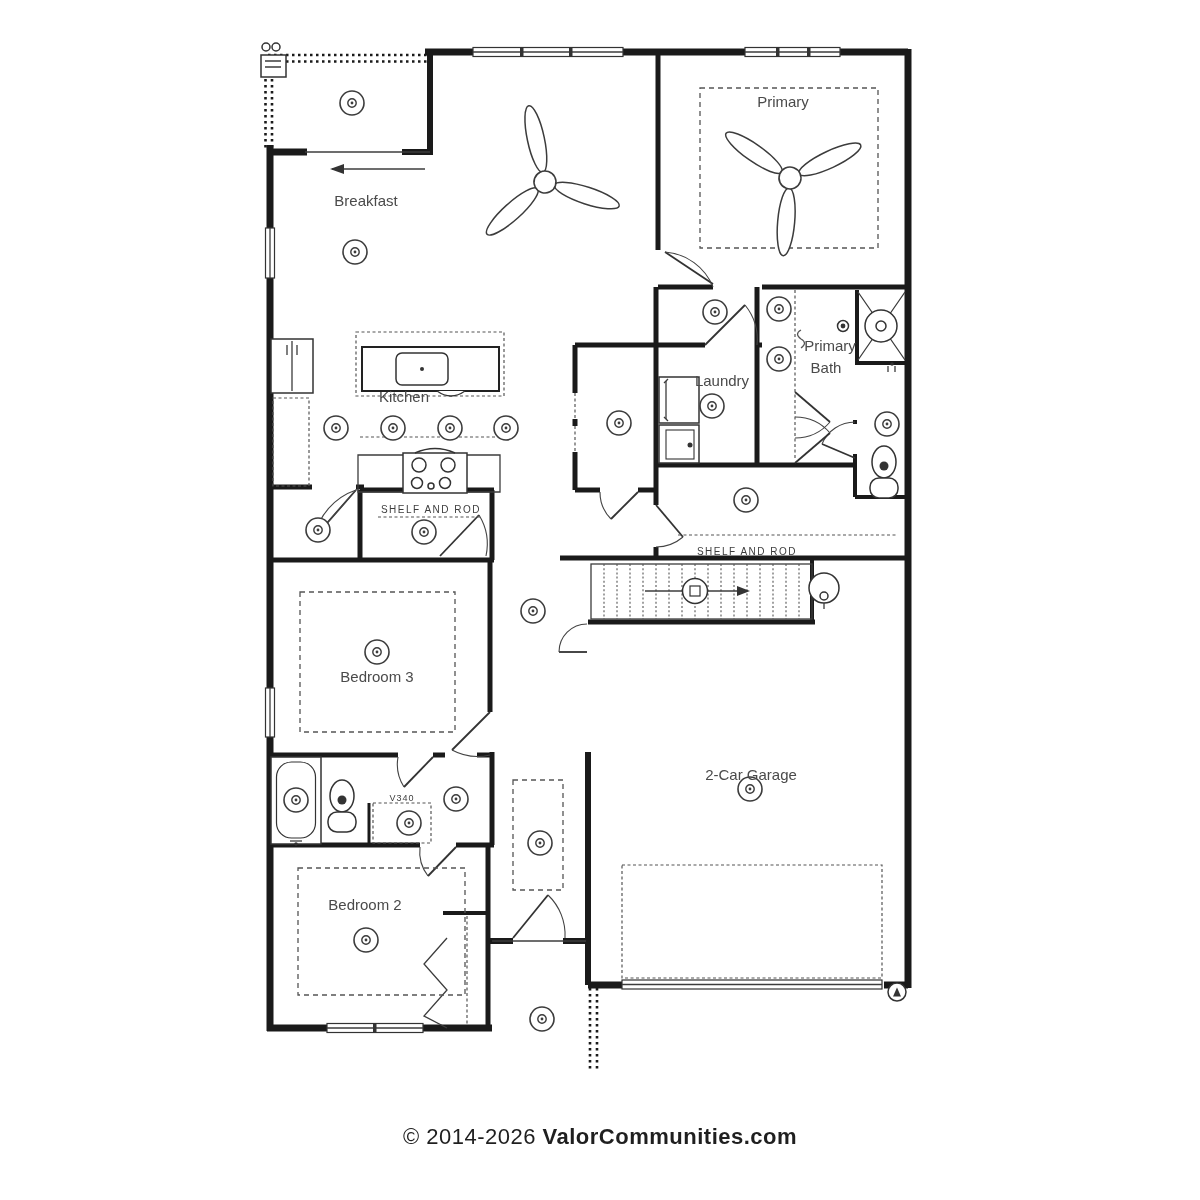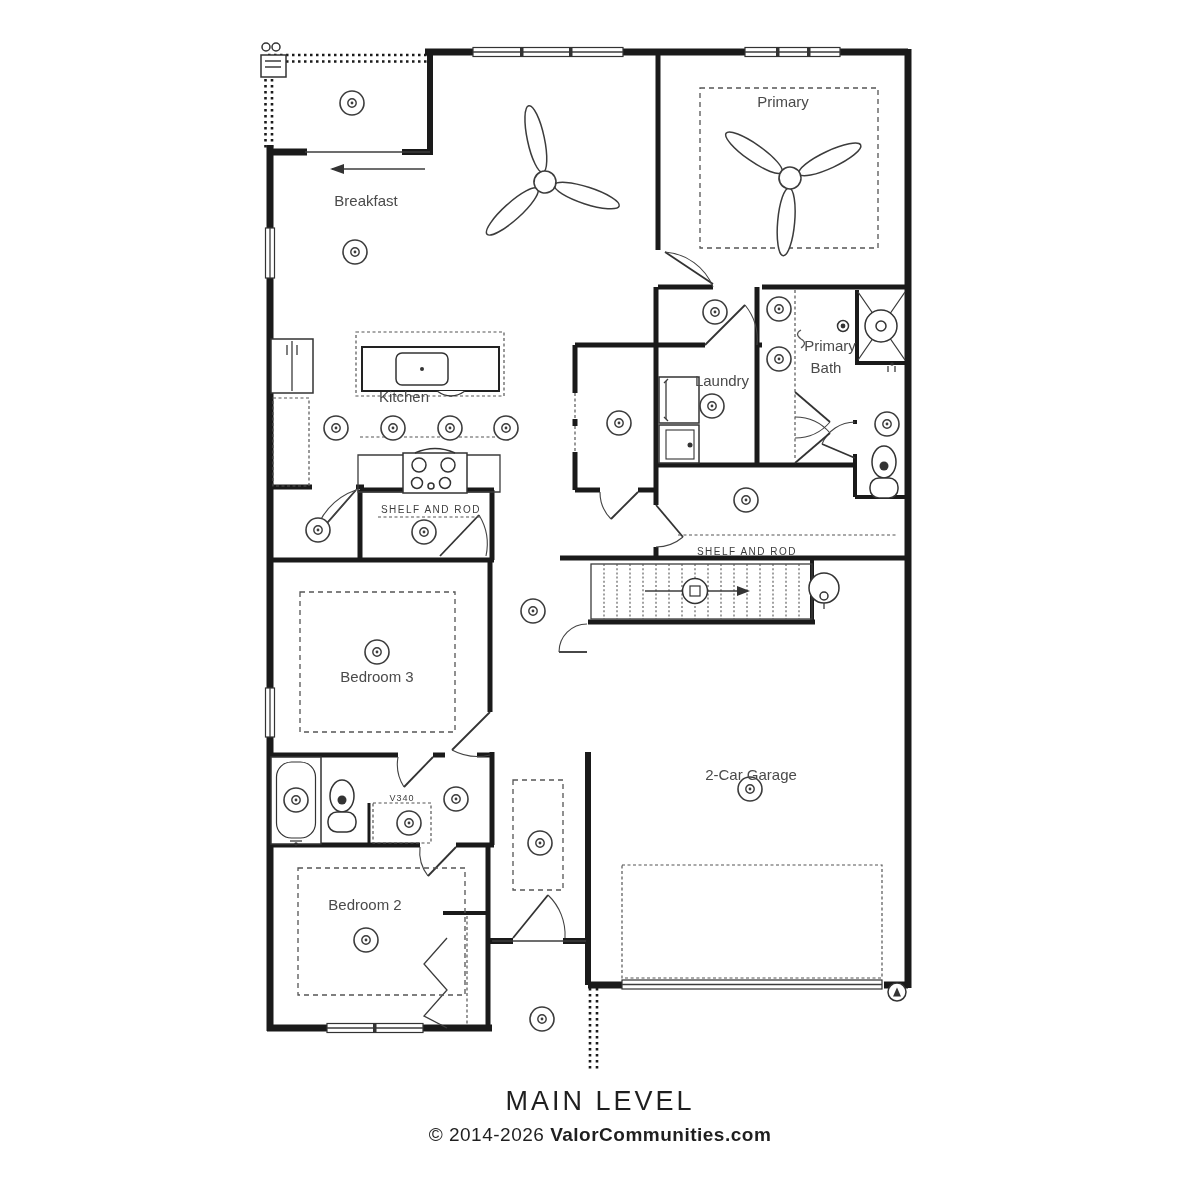--- a/index.html
+++ b/index.html
@@ -8,21 +8,21 @@
     font-family:"Liberation Sans", sans-serif;overflow:hidden;
   }
   .plan-svg{position:absolute;left:0;top:0;}
   .room-label{fill:#4a4a4a;font-size:15px;text-anchor:middle;}
   .small-label{fill:#3d3d3d;font-size:10px;letter-spacing:1.5px;text-anchor:middle;}
   .tiny-label{fill:#3d3d3d;font-size:9px;letter-spacing:1px;text-anchor:middle;}
   .footer{
     position:absolute;left:0;width:1200px;text-align:center;color:#1f1f1f;
   }
   .footer.title{top:1086px;font-size:27px;letter-spacing:3px;font-weight:400;}
-  .footer.copy{top:1124px;font-size:19px;letter-spacing:0.5px;}
+  .footer.copy{top:1124px;font-size:22px;letter-spacing:0.5px;}
   .footer.copy b{font-weight:bold;}
   .wall{stroke:#1a1a1a;fill:none;}
   .w7{stroke-width:7;} .w6{stroke-width:6;} .w5{stroke-width:5;} .w4{stroke-width:4;} .w3{stroke-width:3;}
   .thin{stroke:#3c3c3c;stroke-width:1.3;fill:none;}
   .fixture{stroke:#333;stroke-width:1.5;fill:#fff;}
   .dash{stroke:#555;stroke-width:1.3;fill:none;stroke-dasharray:5 4;}
   .dash2{stroke:#555;stroke-width:1.2;fill:none;stroke-dasharray:3 2.5;}
   .dots{stroke:#1a1a1a;stroke-width:2.6;fill:none;stroke-dasharray:2.5 3.5;}
   .door{stroke:#333;stroke-width:1.8;fill:none;}
   .arc{stroke:#444;stroke-width:1.1;fill:none;}
@@ -357,15 +357,14 @@
   <text class="room-label" x="830" y="351">Primary</text>
   <text class="room-label" x="826" y="373">Bath</text>
   <text class="room-label" x="377" y="682">Bedroom 3</text>
   <text class="room-label" x="365" y="910">Bedroom 2</text>
   <text class="room-label" x="751" y="780">2-Car Garage</text>
   <text class="small-label" x="431" y="513">SHELF AND ROD</text>
   <text class="small-label" x="747" y="555">SHELF AND ROD</text>
   <text class="tiny-label" x="402" y="801">V340</text>
 </svg>
 
-<div class="footer title">MAIN LEVEL</div>
 <div class="footer copy"><span>© 2014-2026 </span><b>ValorCommunities.com</b></div>
 </div>
 
 </body></html>

